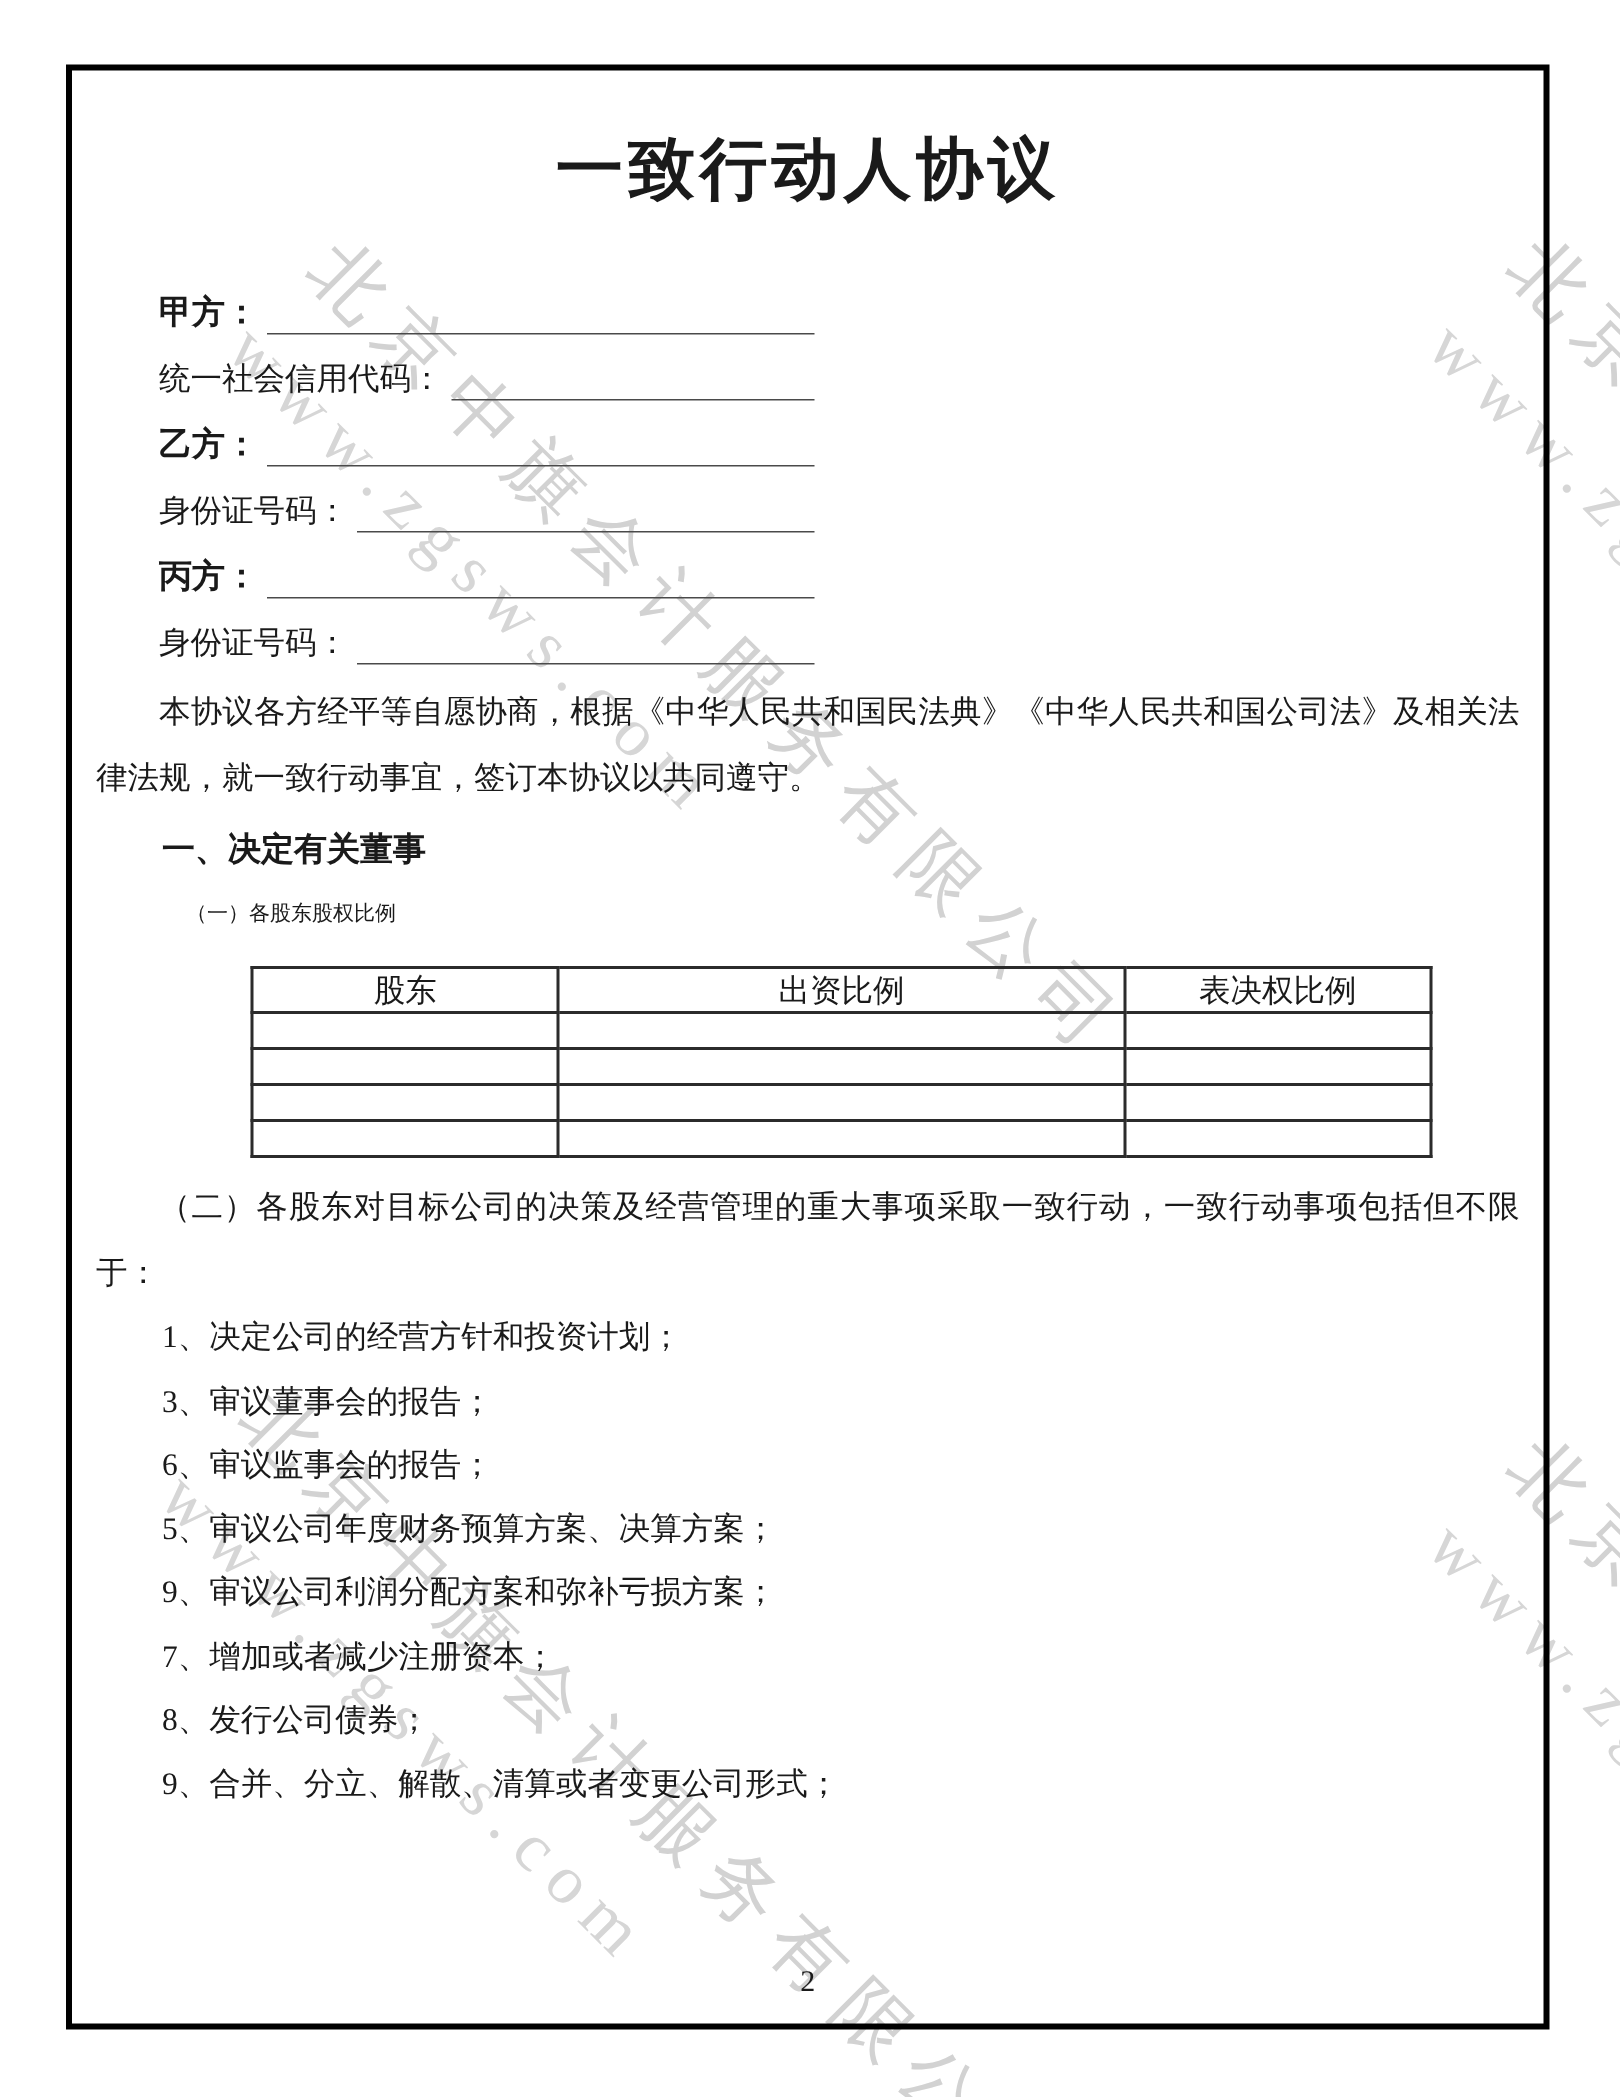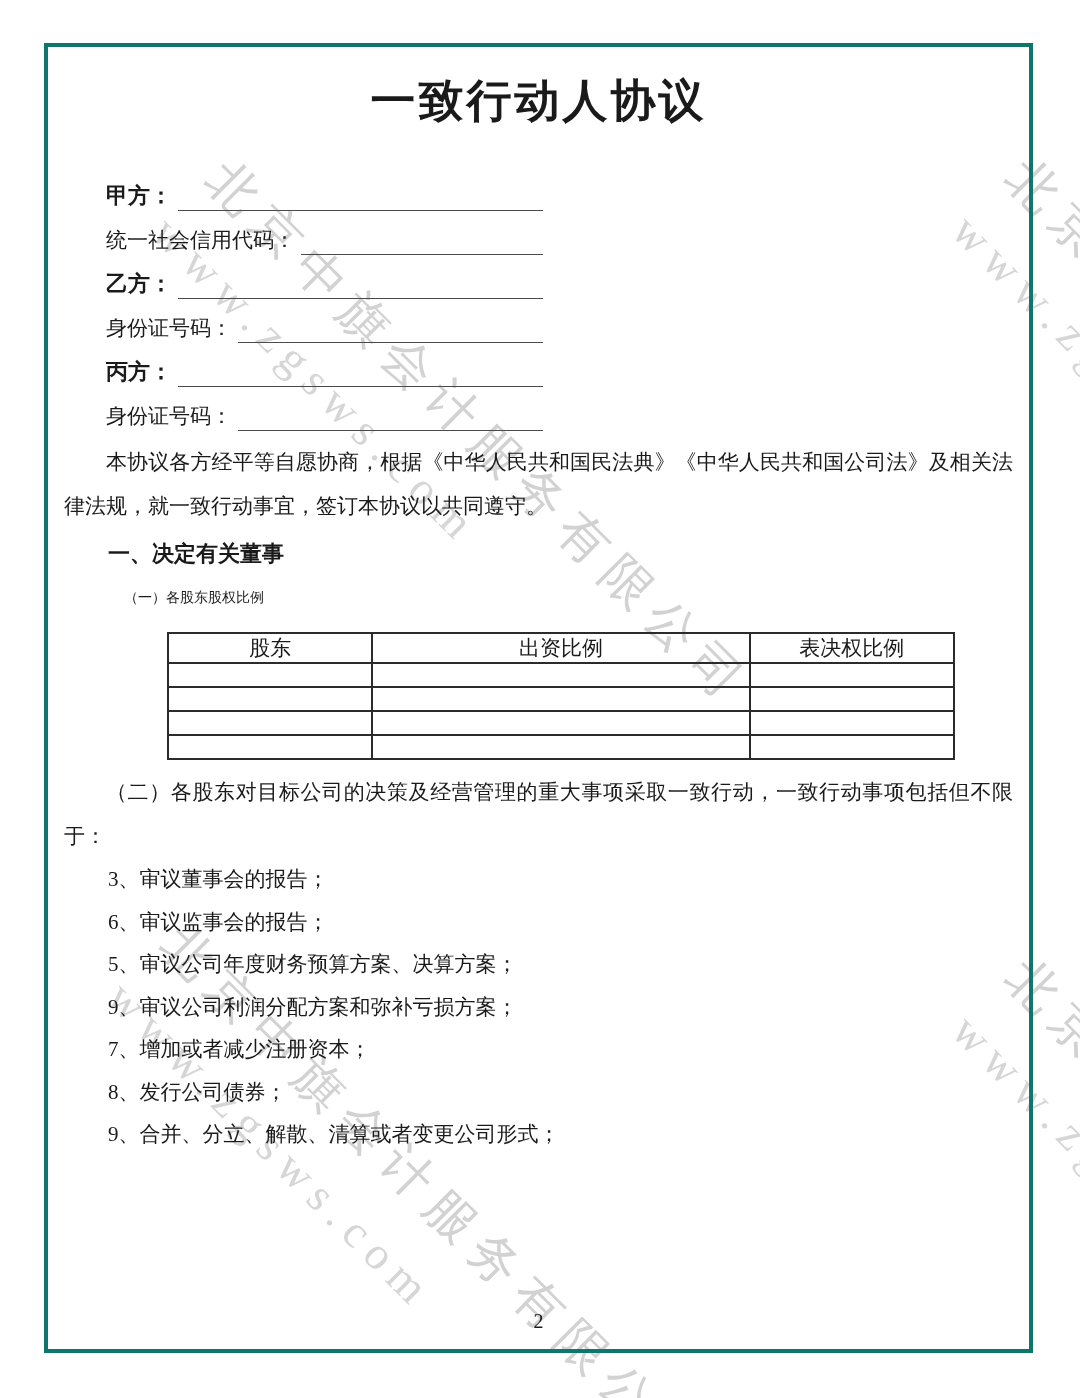--- a/index.html
+++ b/index.html
@@ -20,22 +20,22 @@
   .wm-en { font-size: 46px; letter-spacing: 10px; white-space: nowrap; line-height: 52px; margin-top: 24px; color: #d6d6d6; }
   .wm1 { left: 235px; top: 150px; }
   .wm2 { left: 1035px; top: 148px; }
   .wm3 { left: 190px; top: 915px; }
   .wm4 { left: 1035px; top: 948px; }
 
   
   .page-frame {
     position: absolute; left: 44px; top: 43px;
     width: 989px; height: 1310px;
-    border: 4px solid #0f766e;
-    padding: 4px 16px;
+    border: 4px solid #000000;
+    padding: 16px 16px;
     z-index: 1;
     background: transparent;
   }
 
   .doc-title {
     margin-top: 21px;
     text-align: center;
     font-size: 45px;
     font-weight: bold;
     letter-spacing: 3px;
@@ -204,20 +204,21 @@
         <tr>
           <td></td>
           <td></td>
           <td></td>
         </tr>
       </tbody>
     </table>
 
     <p class="para sub2">（二）各股东对目标公司的决策及经营管理的重大事项采取一致行动，一致行动事项包括但不限于：</p>
 
+    <p class="item">1、决定公司的经营方针和投资计划；</p>
     <p class="item">3、审议董事会的报告；</p>
     <p class="item">6、审议监事会的报告；</p>
     <p class="item">5、审议公司年度财务预算方案、决算方案；</p>
     <p class="item">9、审议公司利润分配方案和弥补亏损方案；</p>
     <p class="item">7、增加或者减少注册资本；</p>
     <p class="item">8、发行公司债券；</p>
     <p class="item">9、合并、分立、解散、清算或者变更公司形式；</p>
 
     <div class="page-num">2</div>
 

